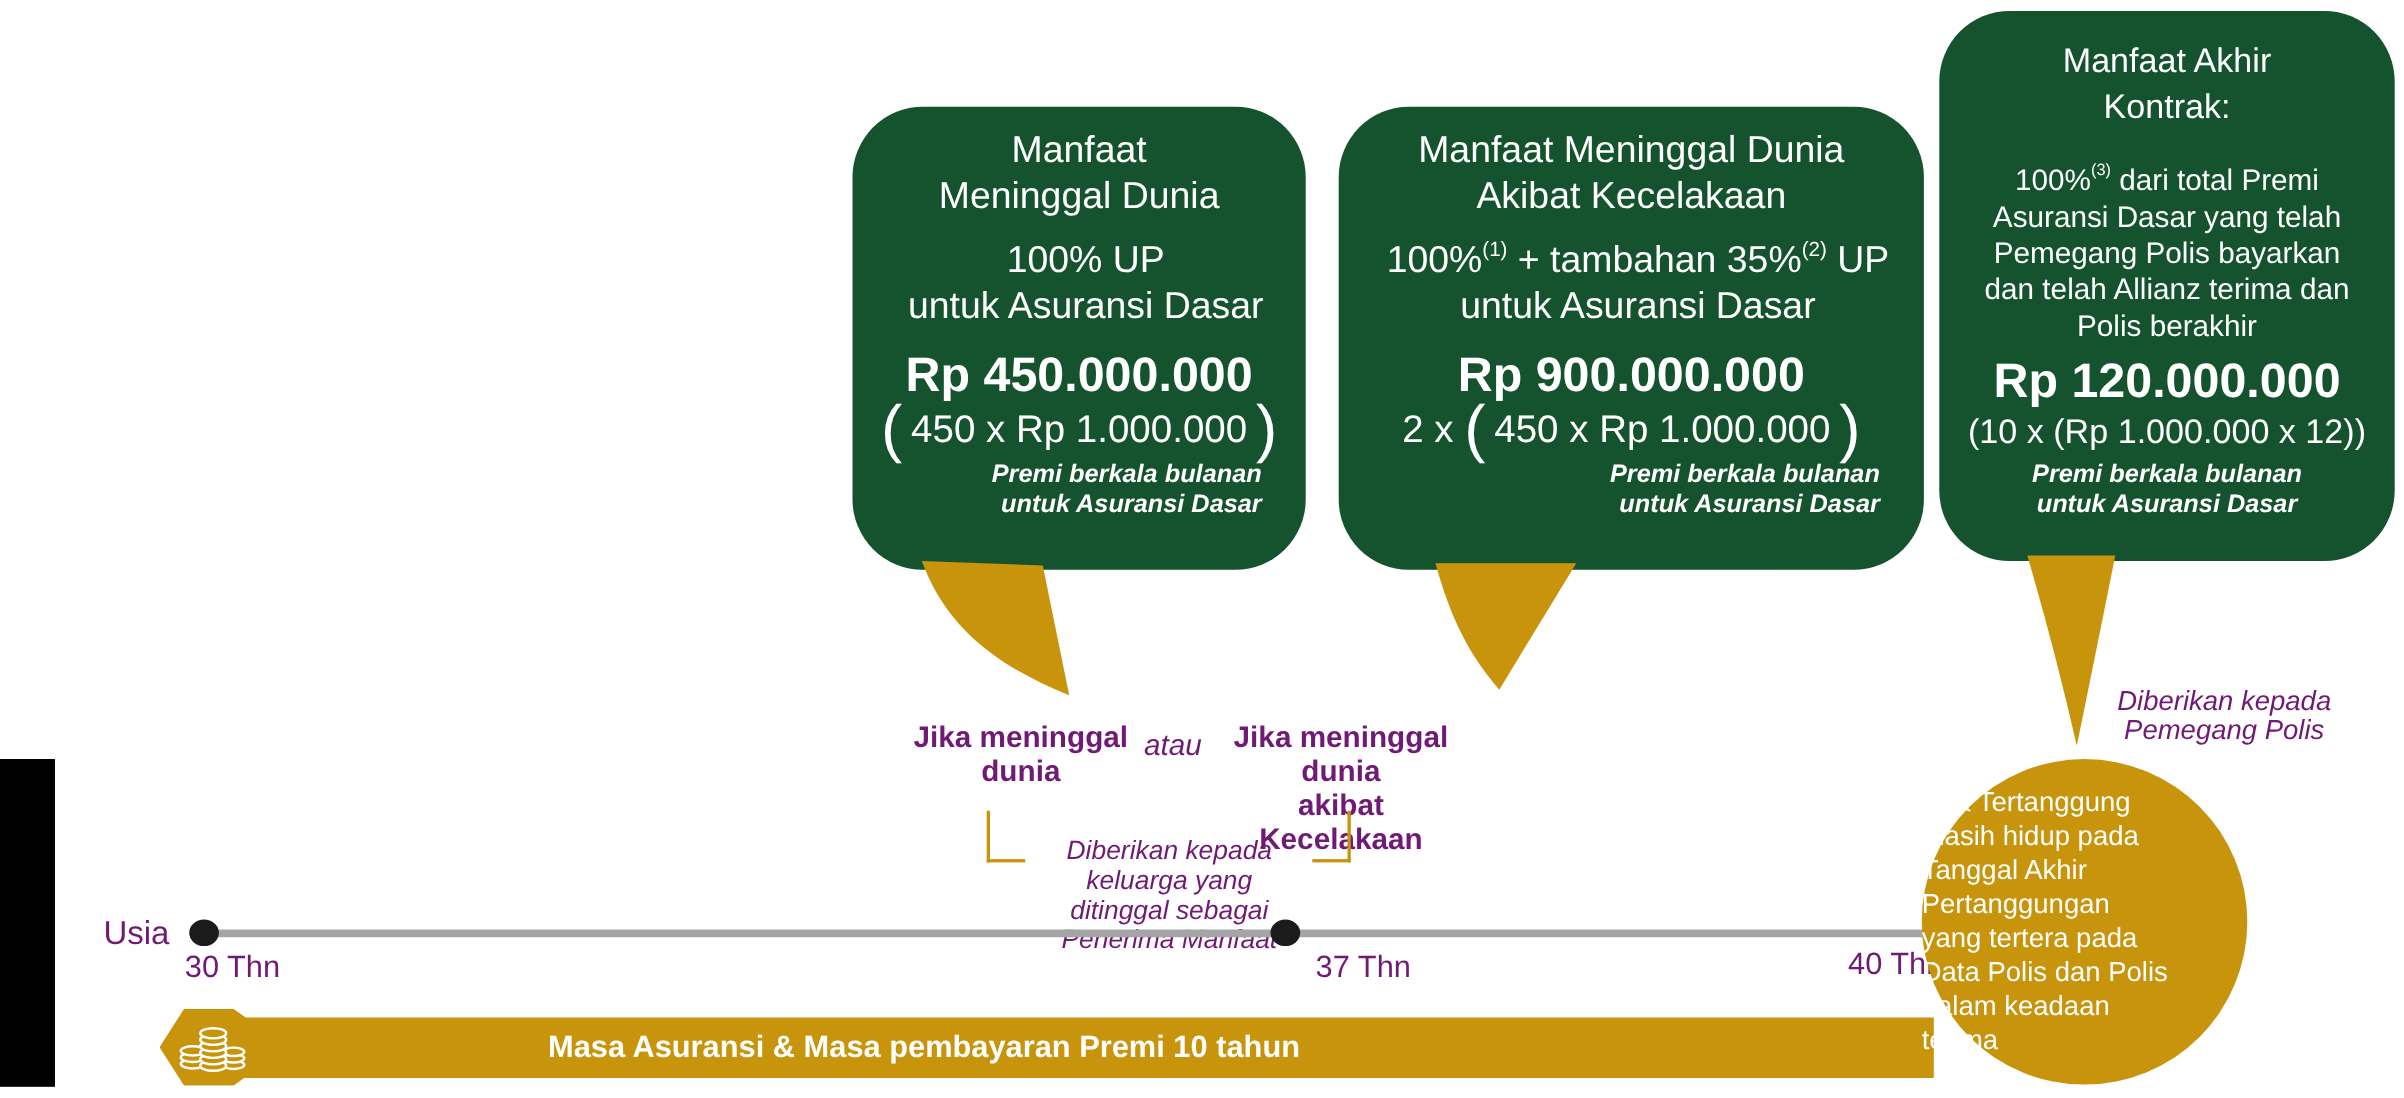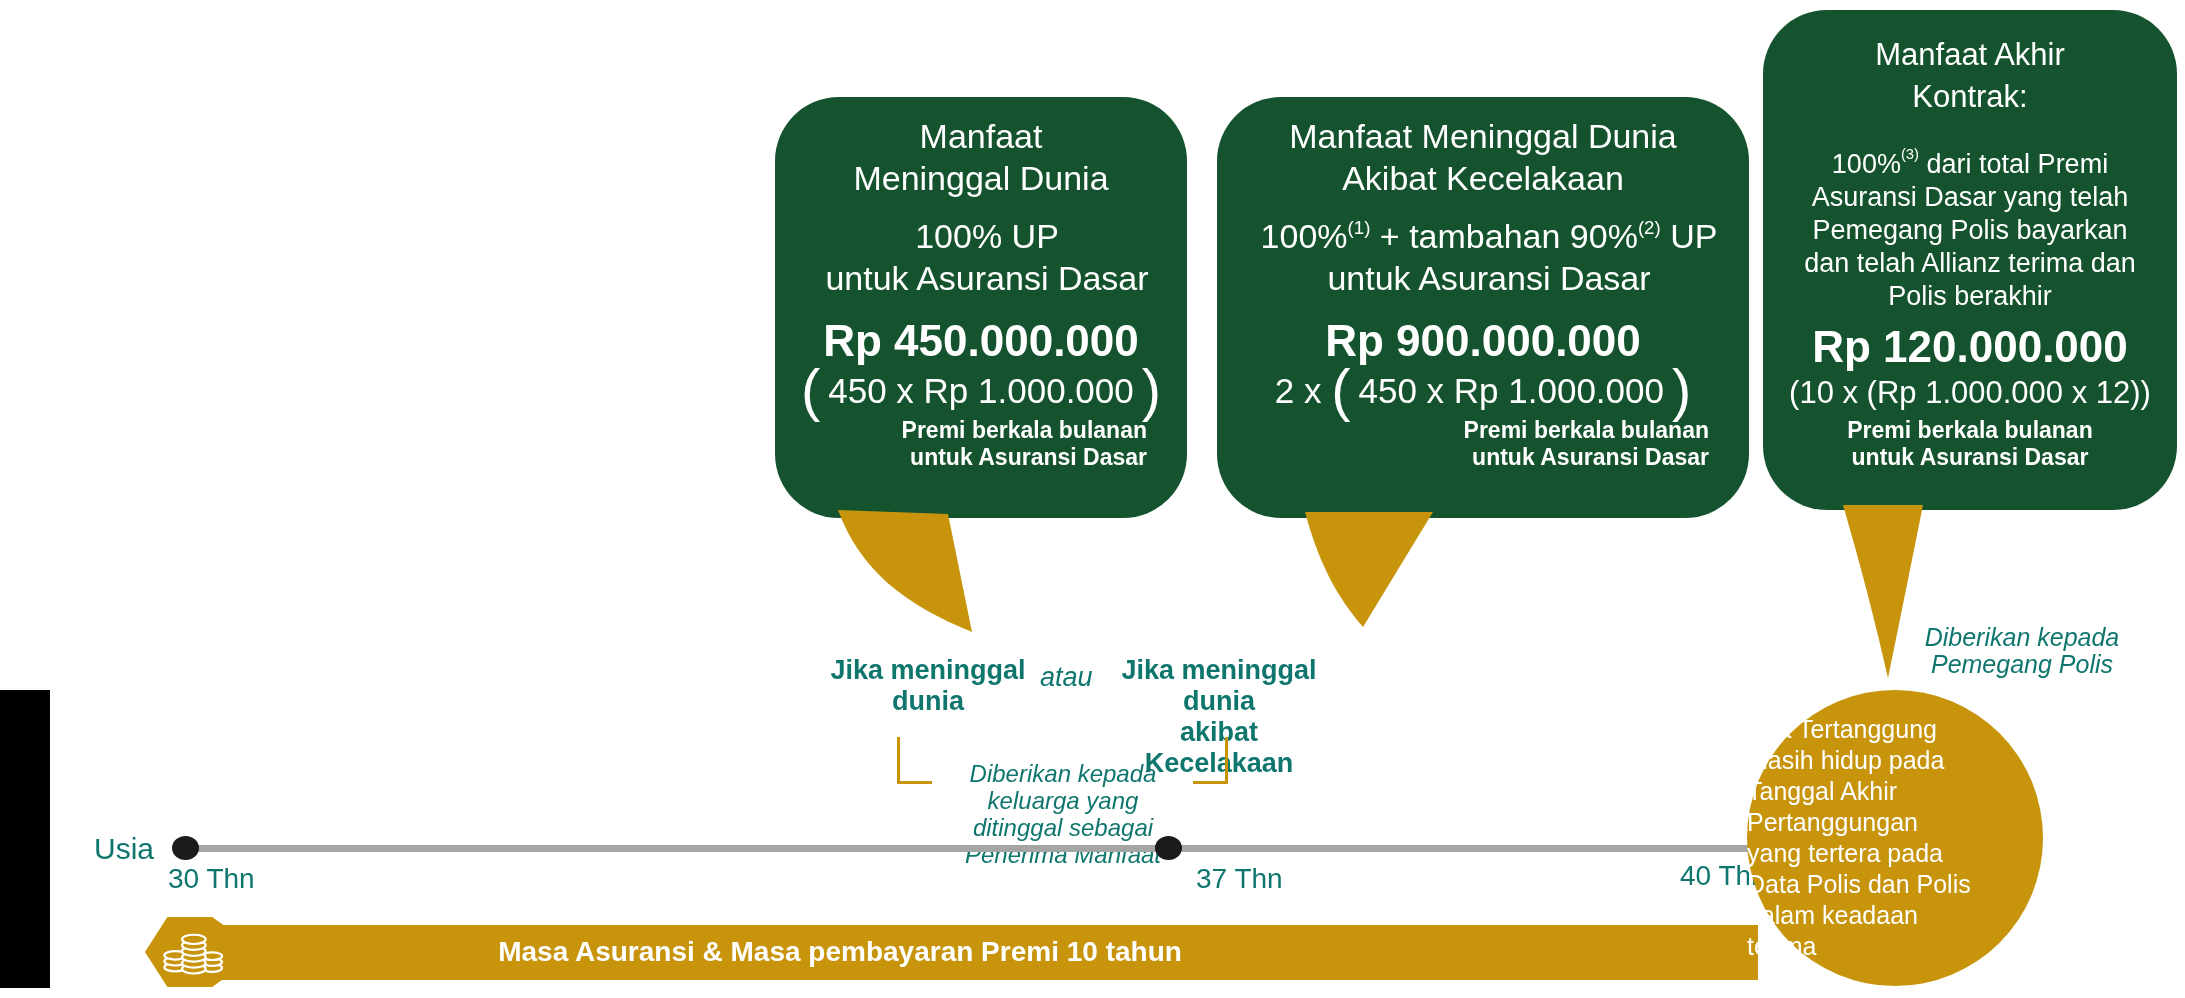--- a/index.html
+++ b/index.html
@@ -19,35 +19,35 @@
   .bubble-maturity { left:1763px; top:10px; width:414px; height:500px; }
 
   .b-title   { font-size:34px; line-height:42px; margin-top:18px; }
   .b-sub     { font-size:34px; line-height:42px; margin-top:16px;padding-left:12px; }
   .b-amount  { font-size:44px; line-height:48px; font-weight:bold; margin-top:18px; }
   .b-formula { font-size:35px; line-height:40px; margin-top:6px; white-space:nowrap; }
   .paren { font-size:58px; font-weight:400; line-height:0; vertical-align:-7px; }
   .paren-open  { margin:0 8px 0 0; }
   .paren-close { margin:0 0 0 8px; }
   .b-note {
-    font-weight:bold; font-size:23px; line-height:27px;
+    font-style:italic; font-weight:bold; font-size:23px; line-height:27px;
     margin-top:6px; text-align:right; padding-right:40px;
   }
   .b-note-center { text-align:center; padding-right:0; }
   sup.marker { font-size:0.55em; vertical-align:14px; line-height:0; }
 
   .bm-title   { font-size:31px; line-height:42px; margin-top:24px; }
   .bm-body    { font-size:27px; line-height:33px; margin-top:30px; padding:0 22px; }
   .bm-amount  { font-size:44px; line-height:48px; font-weight:bold; margin-top:10px; }
   .bm-formula { font-size:31px; line-height:36px; margin-top:4px; white-space:nowrap; }
 
   .tail { position:absolute; }
 
   
-  .dark { color:#0f766e; }
+  .dark { color:#701a75; }
   .event-bold { font-weight:bold; font-size:27px; line-height:31px; text-align:center; }
   .italic-note { font-style:italic; font-size:24px; line-height:27px; text-align:center; }
 
   .ev-death    { left:828px;  top:655px; width:200px; }
   .ev-or       { left:1040px; top:662px; width:80px;  font-style:italic; font-weight:normal; font-size:27px; text-align:left; }
   .ev-accident { left:1119px; top:655px; width:200px; }
 
   .bracket-left  { left:897px;  top:737px; width:32px; height:44px; border-left:3px solid #C7940C; border-bottom:3px solid #C7940C; }
   .bracket-right { left:1193px; top:737px; width:32px; height:44px; border-right:3px solid #C7940C; border-bottom:3px solid #C7940C; }
   .beneficiary-note  { left:925px;  top:760px; width:276px; }
@@ -114,21 +114,21 @@
   <svg class="tail" style="left:820px; top:500px;" width="170" height="140" viewBox="0 0 170 140">
     <path d="M 18 10 C 40 70 85 105 152 132 L 128 14 Z" fill="#C7940C"></path>
   </svg>
 
   <div class="bubble bubble-accident">
     <div class="b-title">
       <div>Manfaat Meninggal Dunia</div>
       <div>Akibat Kecelakaan</div>
     </div>
     <div class="b-sub">
-      <div><span>100%</span><sup class="marker">(1)</sup><span> + tambahan 90%</span><sup class="marker">(2)</sup><span> UP</span></div>
+      <div><span>100%</span><sup class="marker">(1)</sup><span> + tambahan 35%</span><sup class="marker">(2)</sup><span> UP</span></div>
       <div>untuk Asuransi Dasar</div>
     </div>
     <div class="b-amount">Rp 900.000.000</div>
     <div class="b-formula">
       <span>2 x </span><span class="paren paren-open">(</span><span>450 x Rp 1.000.000</span><span class="paren paren-close">)</span>
     </div>
     <div class="b-note">
       <div>Premi berkala bulanan</div>
       <div>untuk Asuransi Dasar</div>
     </div>

